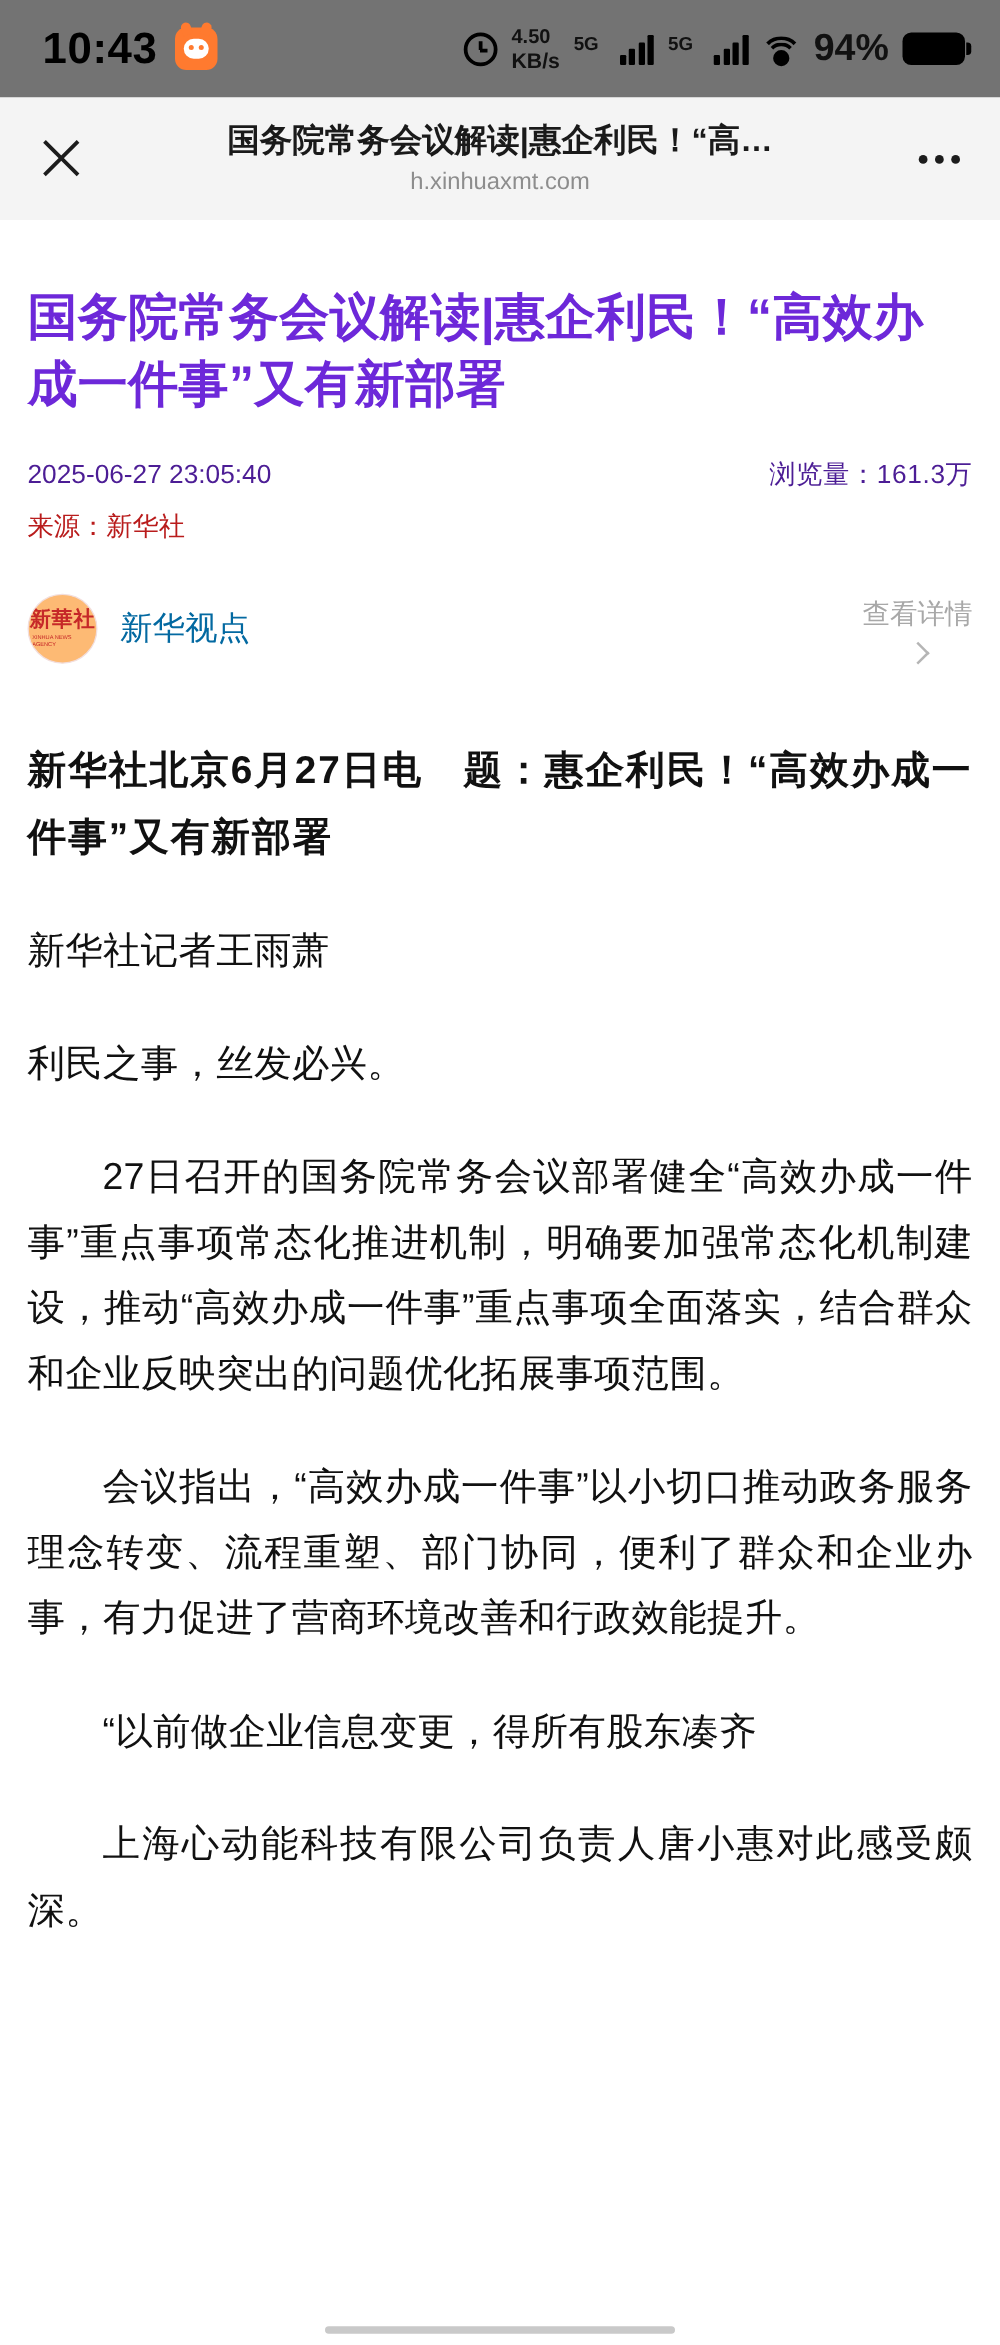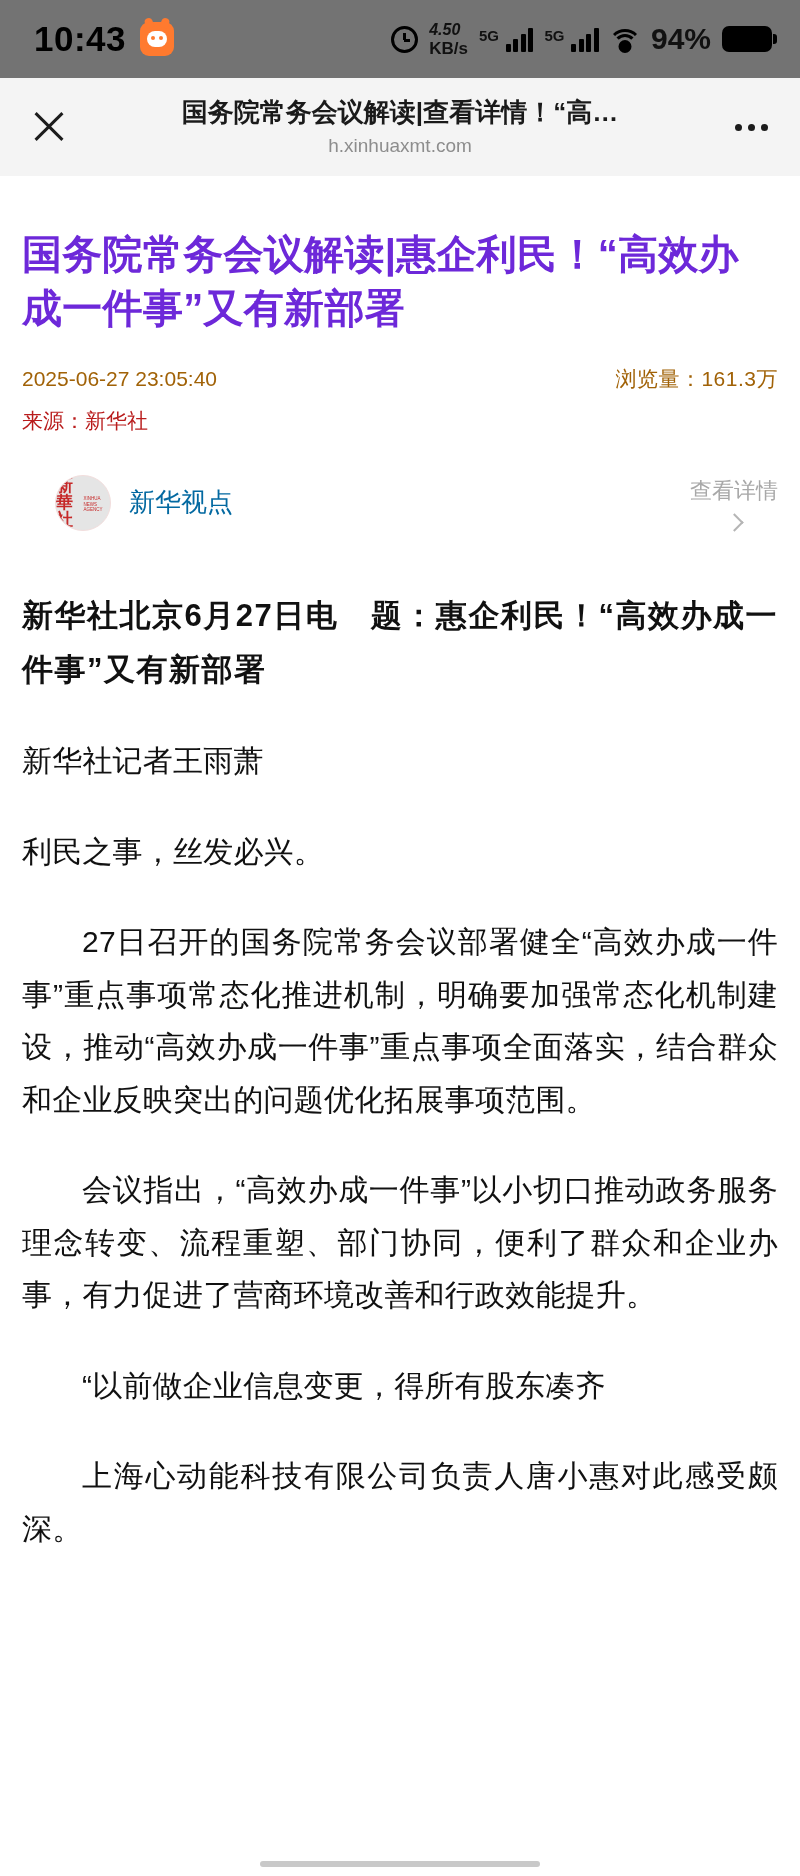--- a/index.html
+++ b/index.html
@@ -112,26 +112,26 @@
     left: 10px; top: 10px;
   }
   .netspeed {
     display: flex;
     flex-direction: column;
     align-items: flex-start;
     line-height: 1;
     font-size: 15px;
     font-weight: bold;
   }
-  .netspeed .v { font-size: 16px; font-style: italic; }
+  .netspeed .v { font-size: 16px; }
   .netspeed .u { font-size: 17px; margin-top: 2px; }
   .sig-group {
     display: flex;
     align-items: flex-end;
-    gap: 6px;
+    gap: 16px;
   }
   .sig-label {
     font-size: 15px;
     font-weight: bold;
     align-self: flex-start;
     margin-right: 1px;
   }
   .bars {
     display: flex;
     align-items: flex-end;
@@ -268,48 +268,47 @@
     line-height: 1.35;
     color: #6d28d9;
     letter-spacing: 0.3px;
   }
   .meta-row {
     display: flex;
     justify-content: space-between;
     align-items: baseline;
     margin-top: 30px;
     font-size: 21px;
-    color: #a16207;
+    color: #4c1d95;
   }
   .meta-views { letter-spacing: 0.5px; }
   .meta-source {
     margin-top: 14px;
     font-size: 21px;
     color: #b91c1c;
   }
 
   .publisher-row {
     display: flex;
     align-items: center;
     margin-top: 40px;
     padding-bottom: 4px;
   }
   .pub-logo {
     width: 54px;
     height: 54px;
     border-radius: 50%;
-    background: #e5e5e5;
+    background: #fdba74;
     border: 1px solid #f2dedd;
     display: flex;
-    flex-direction: row;
+    flex-direction: column;
     align-items: center;
     justify-content: center;
     flex: 0 0 auto;
     overflow: hidden;
-    margin-left: 33px;
   }
   .pub-logo .cn {
     font-family: "Liberation Serif", serif;
     font-size: 17px;
     font-weight: bold;
     color: #c62828;
     line-height: 1;
     letter-spacing: 0.5px;
   }
   .pub-logo .en {
@@ -417,21 +416,21 @@
         <i></i>
       </div>
     <div class="battery-pct">94%</div>
     <div class="battery"></div>
   </div>
 </div>
 
 <div class="browser-bar">
   <div class="close-btn"></div>
   <div class="bar-center">
-    <div class="bar-title">国务院常务会议解读|查看详情！“高…</div>
+    <div class="bar-title">国务院常务会议解读|惠企利民！“高…</div>
     <div class="bar-url">h.xinhuaxmt.com</div>
   </div>
   <div class="more-btn">
       <i></i>
       <i></i>
       <i></i>
     </div>
 </div>
 
 <div class="article">

